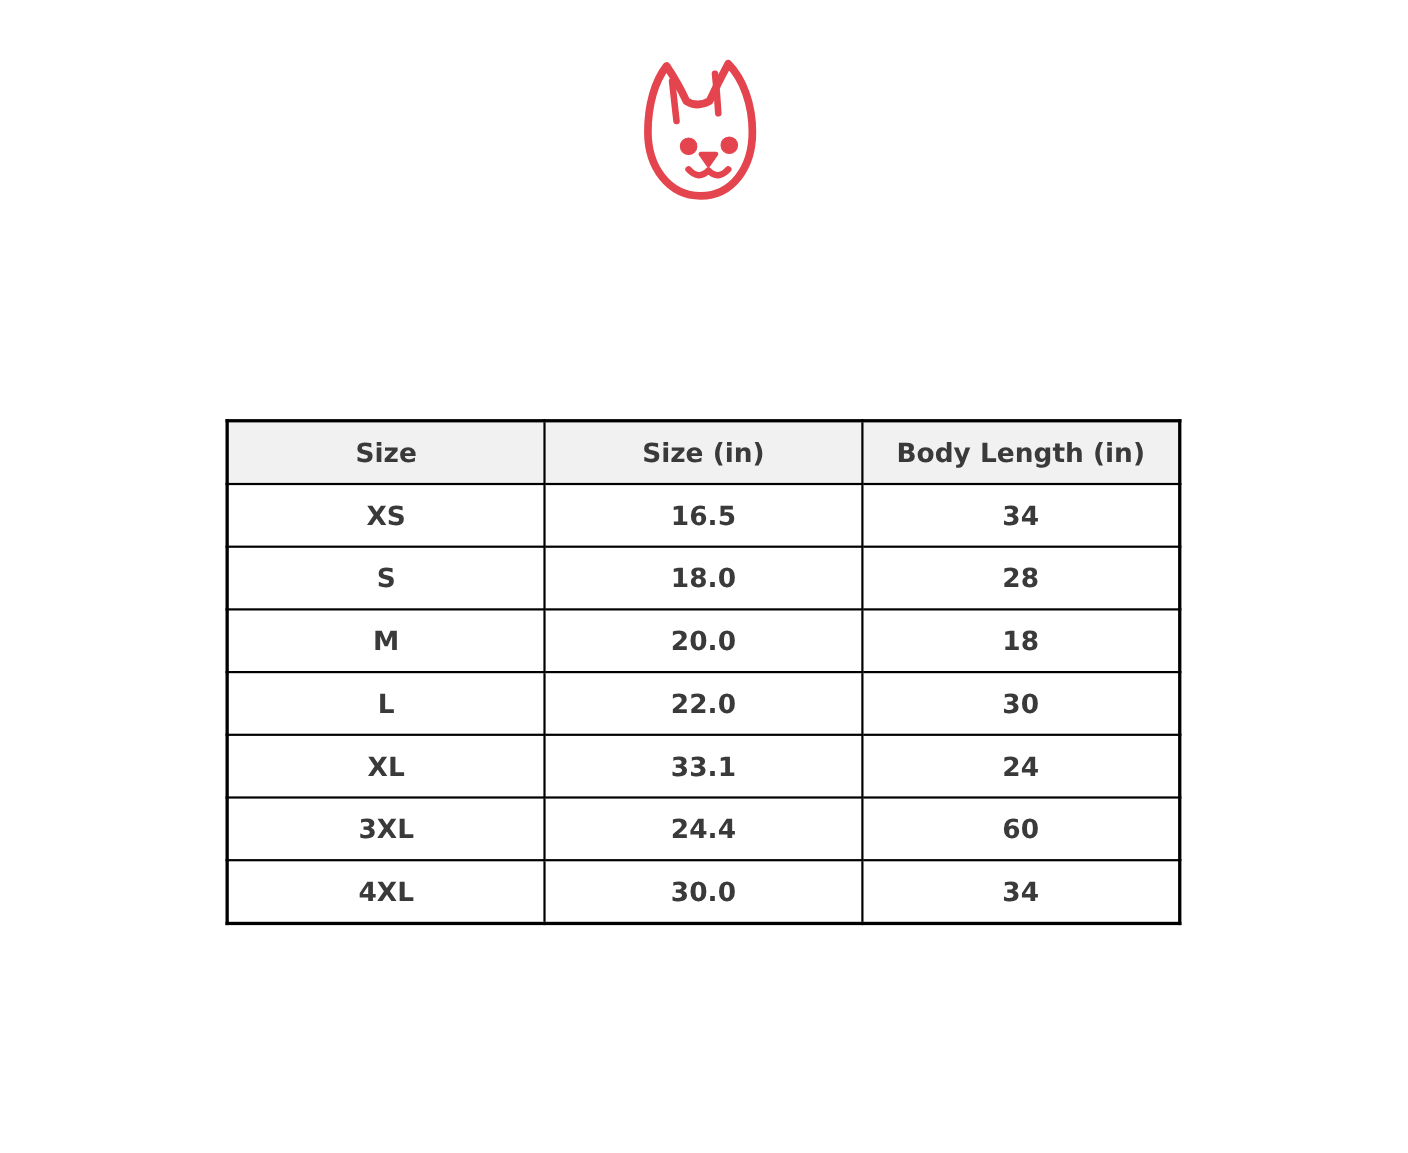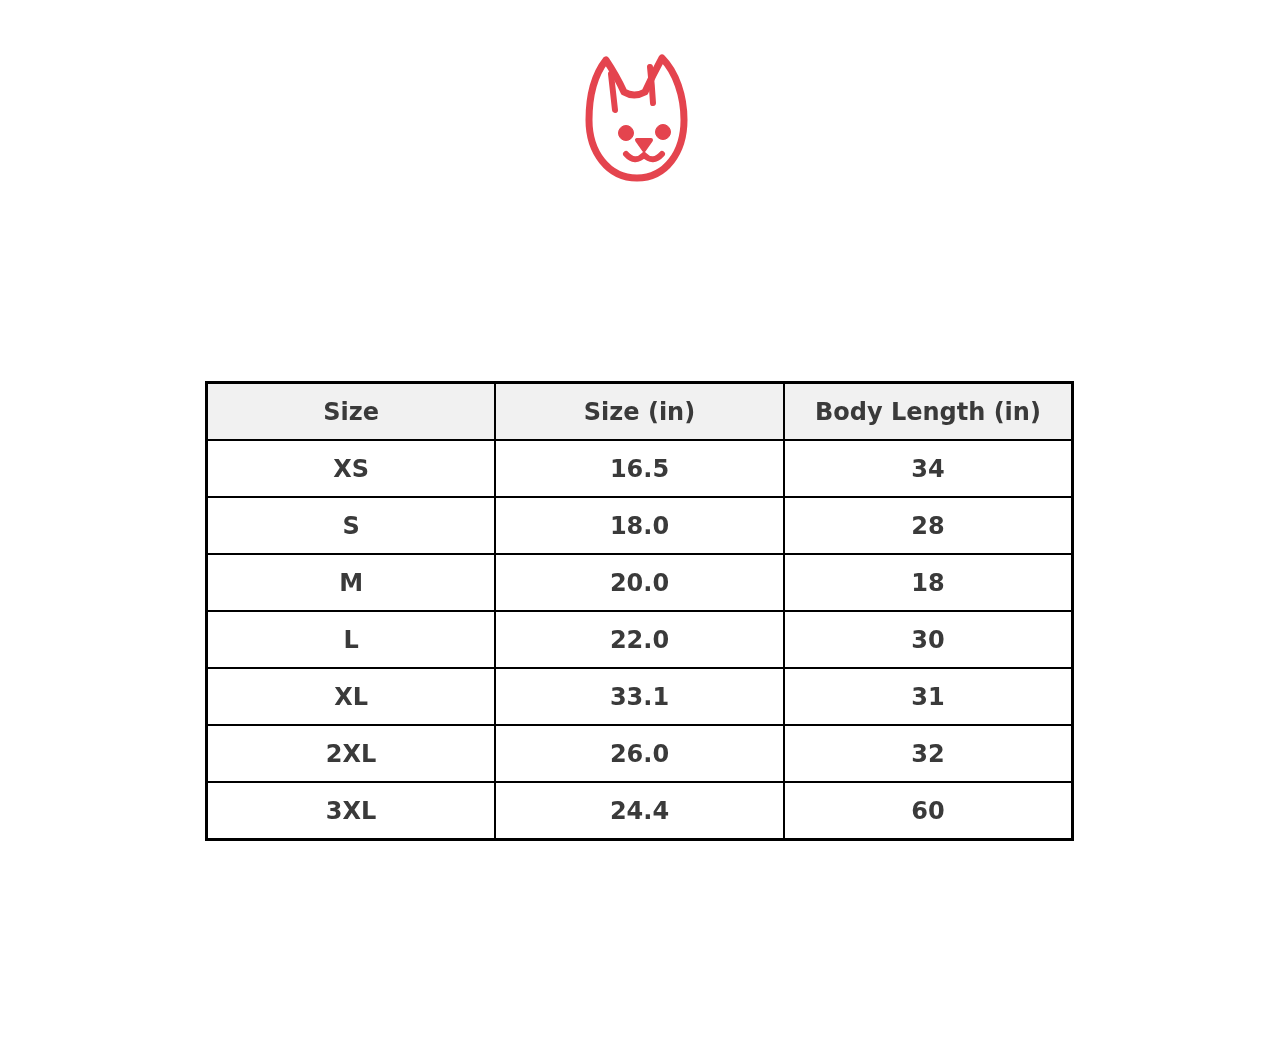--- a/index.html
+++ b/index.html
@@ -123,26 +123,26 @@
         <td>18</td>
       </tr>
       <tr>
         <td>L</td>
         <td>22.0</td>
         <td>30</td>
       </tr>
       <tr>
         <td>XL</td>
         <td>33.1</td>
-        <td>31</td>
-      </tr>
-      <tr>
-        <td>2XL</td>
-        <td>26.0</td>
-        <td>32</td>
+        <td>24</td>
       </tr>
       <tr>
         <td>3XL</td>
         <td>24.4</td>
         <td>60</td>
       </tr>
+      <tr>
+        <td>4XL</td>
+        <td>30.0</td>
+        <td>34</td>
+      </tr>
     </tbody>
 </table>
 
 </body></html>

